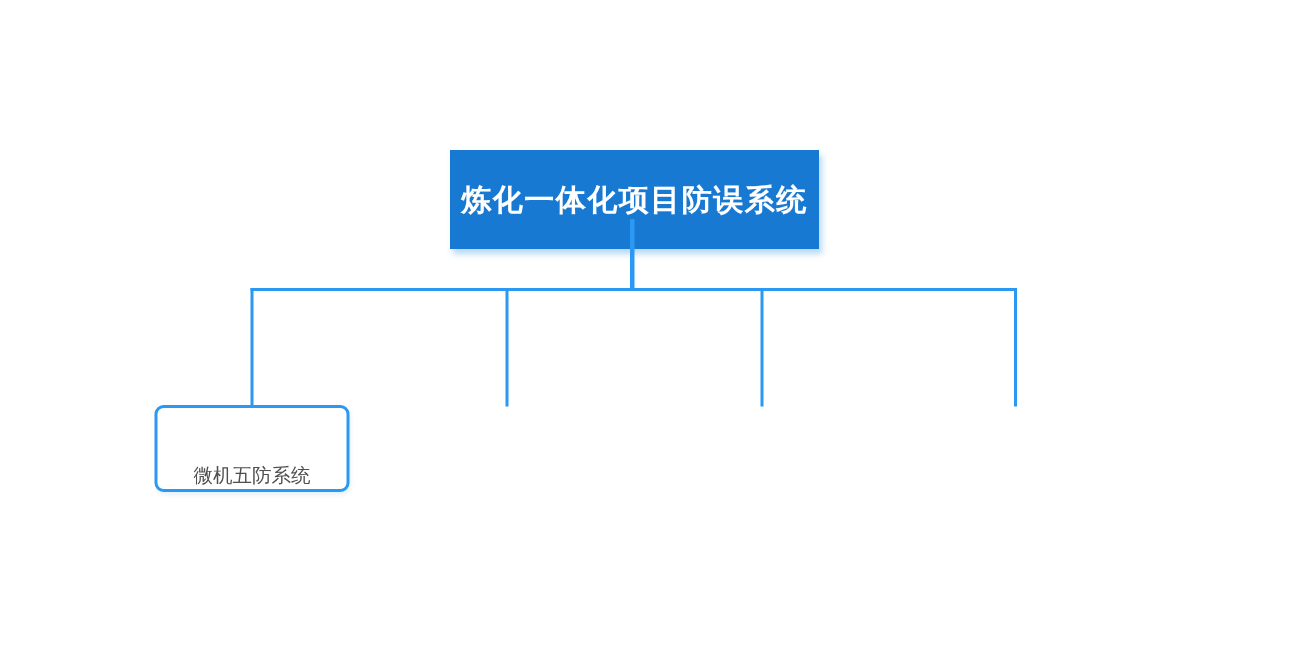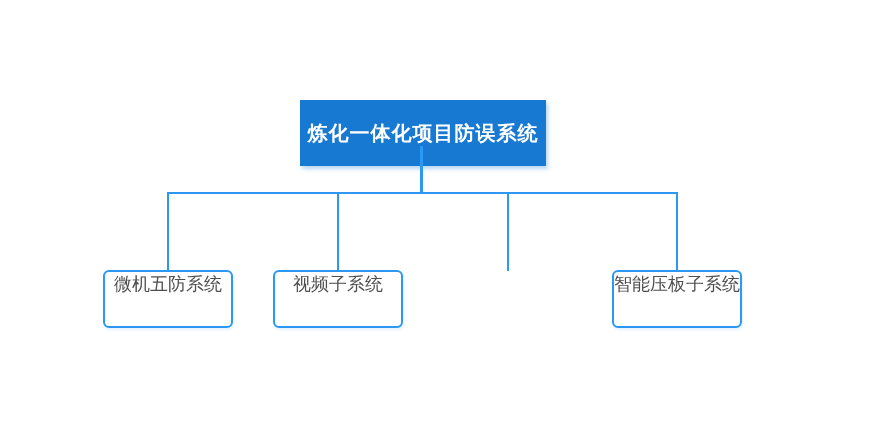--- a/index.html
+++ b/index.html
@@ -56,22 +56,22 @@
   .drop-3 { left: 507px; }
   .drop-4 { left: 676px; }
   .child-node {
     position: absolute;
     top: 270px;
     width: 130px; height: 58px;
     background: var(--child-fill);
     border: 2px solid var(--child-border);
     border-radius: 6px;
     color: var(--child-text);
-    display: flex; align-items: flex-start; justify-content: center;
-    font-size: 18px;
+    display: flex; align-items: flex-end; justify-content: center;
+    font-size: 13px;
     white-space: nowrap;
     box-shadow: 1px 2px 3px rgba(52, 144, 220, 0.12);
     cursor: pointer;
   }
   .child-1 { left: 103px; }
   .child-2 { left: 273px; }
   .child-3 { left: 443px; }
   .child-4 { left: 612px; }
 </style>
 </head>
@@ -87,22 +87,16 @@
   <div class="line hline"></div>
   <div class="line drop drop-1"></div>
   <div class="line drop drop-2"></div>
   <div class="line drop drop-3"></div>
   <div class="line drop drop-4"></div>
 
   <div class="child-node child-1">
     <span>微机五防系统</span>
   </div>
 
-  <div class="child-node child-2">
-    <span>视频子系统</span>
-  </div>
 
 
-  <div class="child-node child-4">
-    <span>智能压板子系统</span>
-  </div>
 
 </div>
 
 </body></html>

